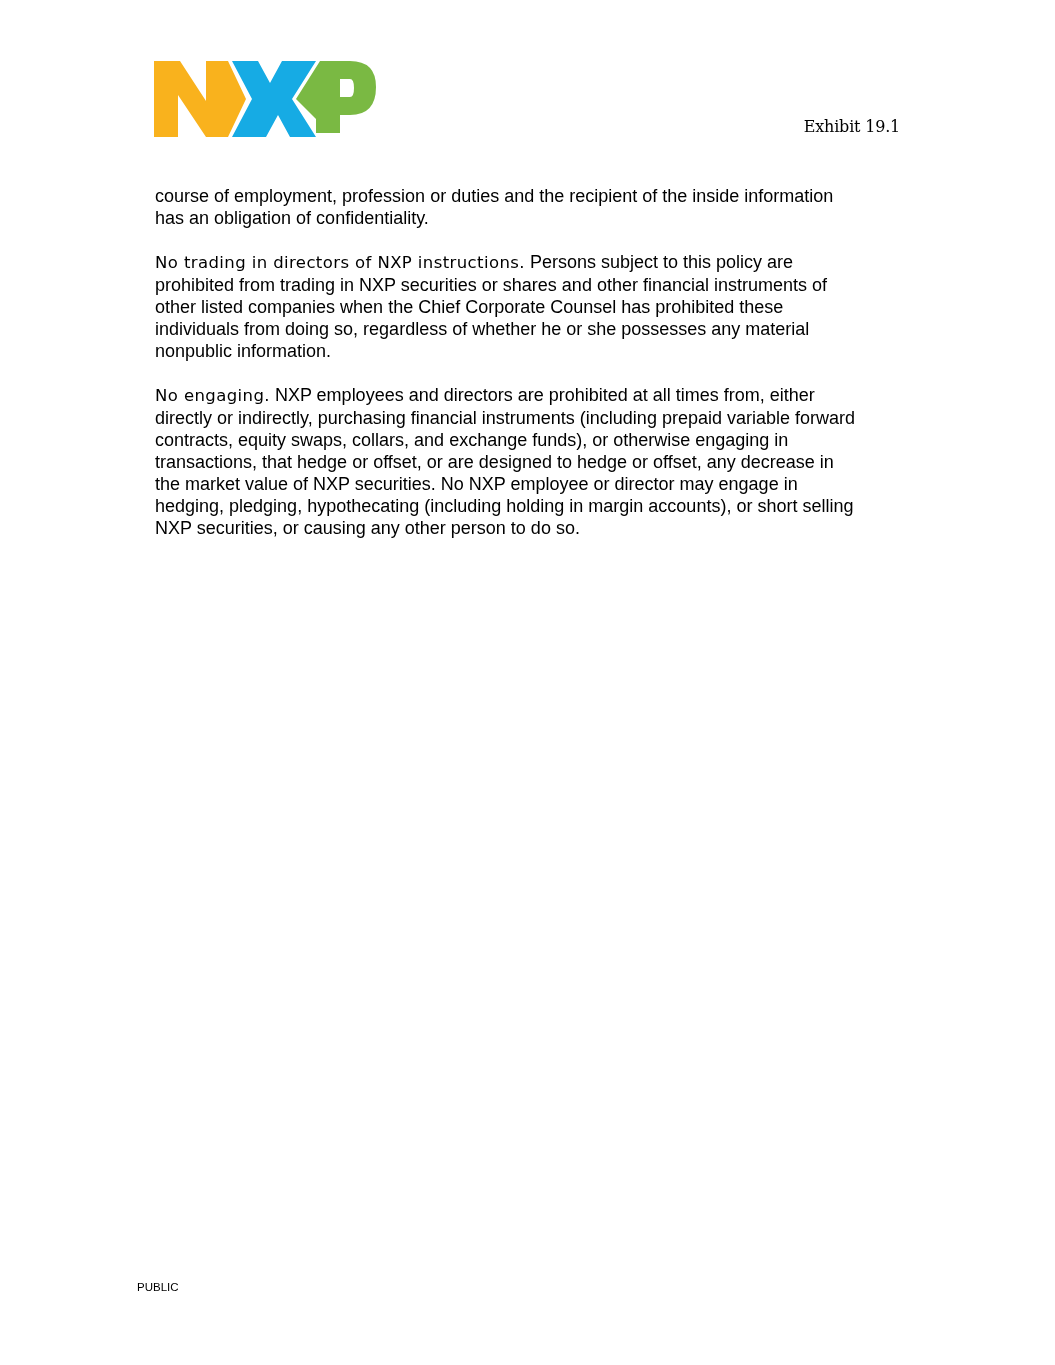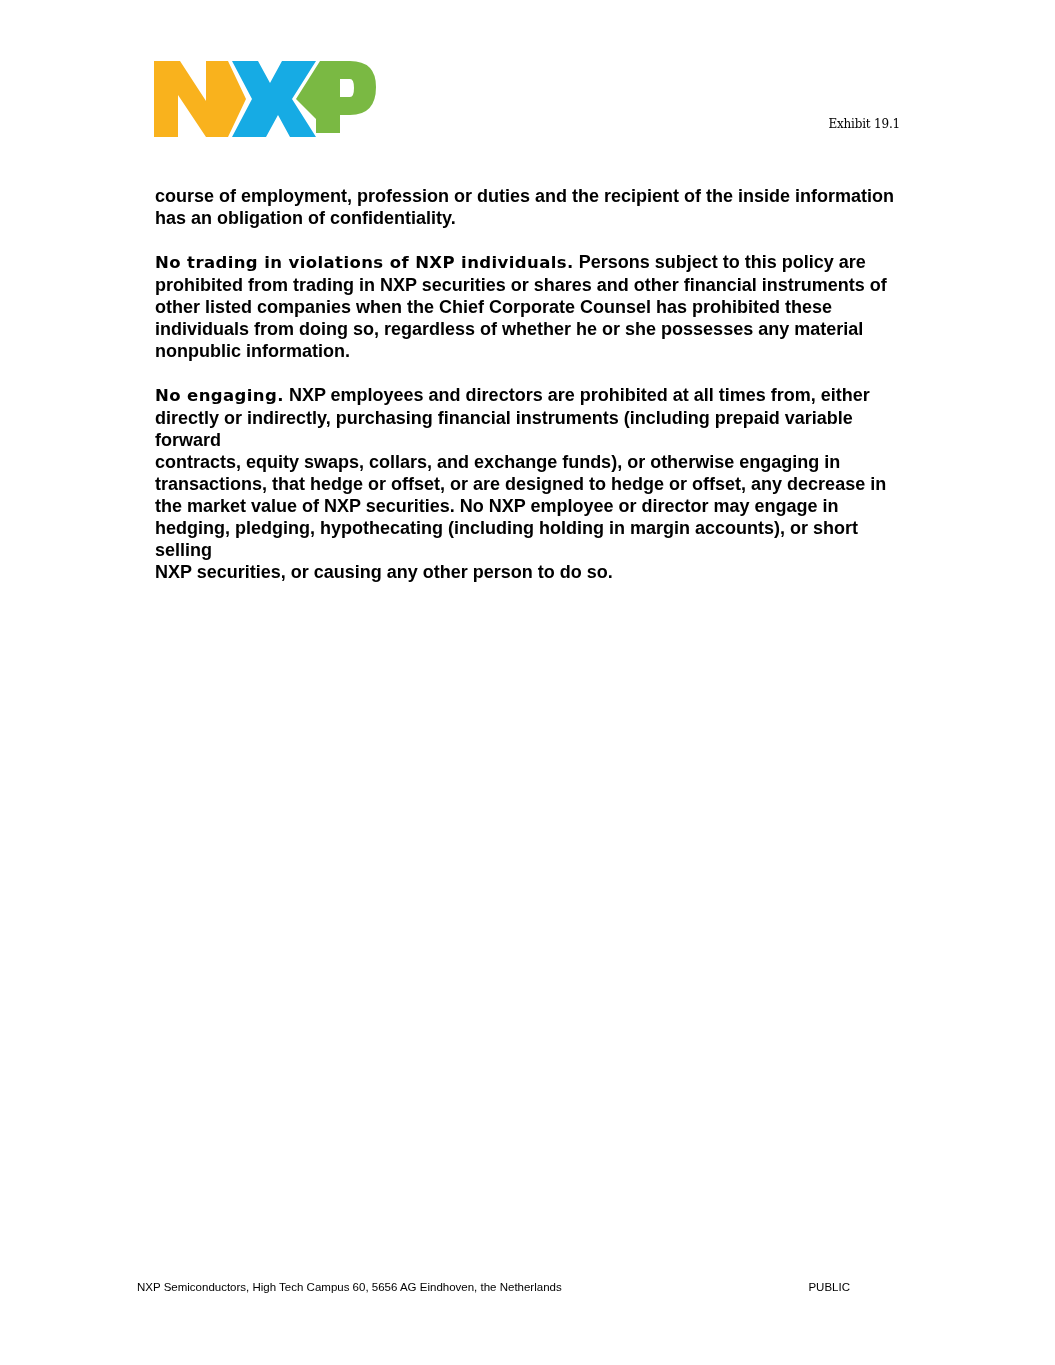--- a/index.html
+++ b/index.html
@@ -21,32 +21,31 @@
       width: 222px;
       height: 76px;
     }
     .exhibit {
       position: absolute;
       left: 760px;
       top: 117px;
       width: 140px;
       text-align: right;
       font-family: "DejaVu Serif", "Liberation Serif", serif;
-      font-size: 12px;
+      font-size: 16px;
       letter-spacing: -0.2px;
     }
     .body-text {
       position: absolute;
       left: 155px;
       top: 185px;
       width: 760px;
       font-family: "Liberation Sans", sans-serif;
       font-size: 18px;
       line-height: 22px;
-      font-weight: bold;
     }
     .para {
       margin: 0 0 22px 0;
       white-space: pre-line;
     }
     .lead {
       font-family: "DejaVu Sans", sans-serif;
       font-size: 16.5px;
       letter-spacing: 0.4px;
     }
@@ -78,33 +77,32 @@
 
   <path fill="#7AB943" d="M166,0 L196,0 Q222,0 222,26 Q222,54 196,54 L186,54 L186,72 L162,72 L162,58 L142,38 Z M186,18 L186,36 L196,36 Q200,36 200,27 Q200,18 196,18 Z"></path>
 </svg>
 
 <div class="exhibit">Exhibit 19.1</div>
 
 <div class="body-text">
   <p class="para"><span>course of employment, profession or duties and the recipient of the inside information
 has an obligation of confidentiality.</span></p>
 
-  <p class="para"><span class="lead">No trading in violations of NXP individuals.</span><span> Persons subject to this policy are
+  <p class="para"><span class="lead">No trading in directors of NXP instructions.</span><span> Persons subject to this policy are
 prohibited from trading in NXP securities or shares and other financial instruments of
 other listed companies when the Chief Corporate Counsel has prohibited these
 individuals from doing so, regardless of whether he or she possesses any material
 nonpublic information.</span></p>
 
   <p class="para"><span class="lead">No engaging.</span><span> NXP employees and directors are prohibited at all times from, either
 directly or indirectly, purchasing financial instruments (including prepaid variable forward
 contracts, equity swaps, collars, and exchange funds), or otherwise engaging in
 transactions, that hedge or offset, or are designed to hedge or offset, any decrease in
 the market value of NXP securities. No NXP employee or director may engage in
 hedging, pledging, hypothecating (including holding in margin accounts), or short selling
 NXP securities, or causing any other person to do so.</span></p>
 </div>
 
 <div class="footer">
   <div class="footer-row">
-    <span>NXP Semiconductors, High Tech Campus 60, 5656 AG Eindhoven, the Netherlands</span>
     <span class="footer-public">PUBLIC</span>
   </div>
 </div>
 
 </body></html>

